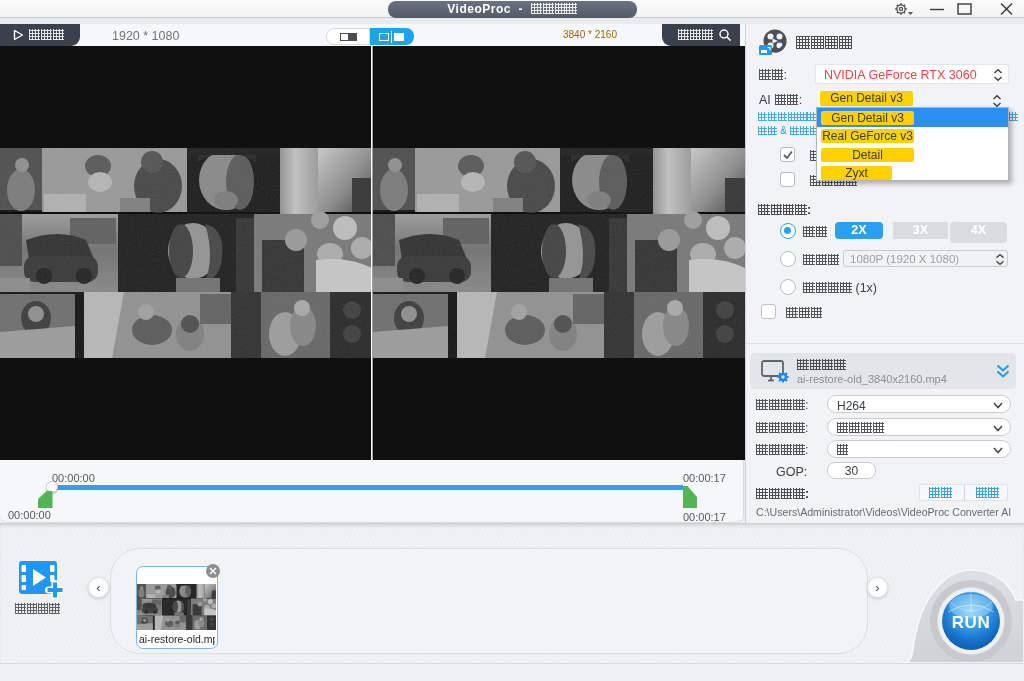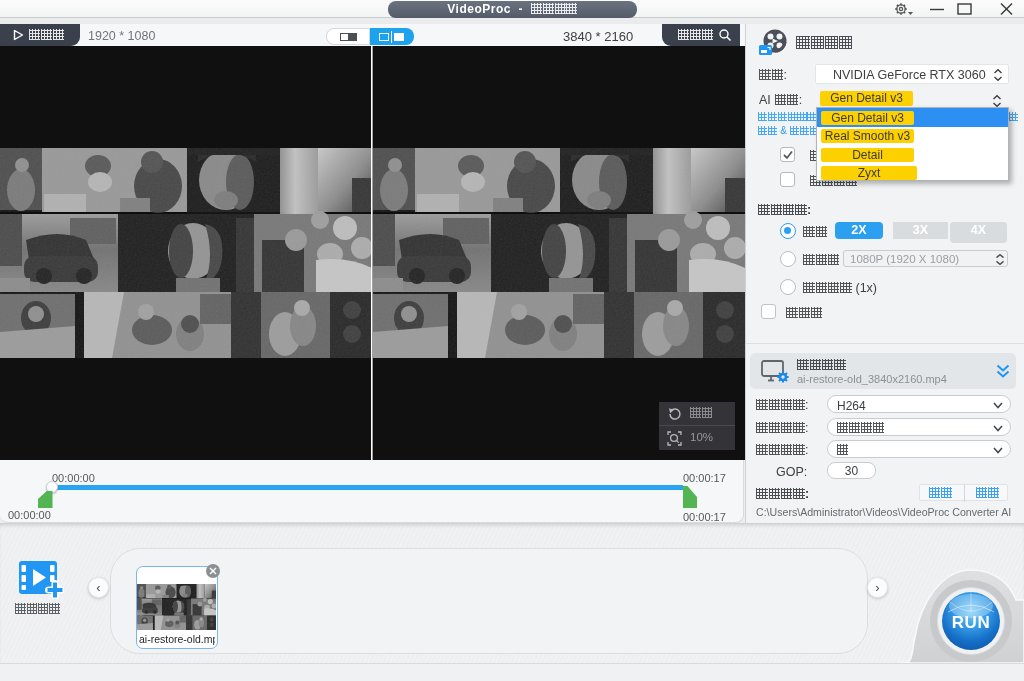--- a/index.html
+++ b/index.html
@@ -61,32 +61,32 @@
     </svg>
   </div>
 
   <div id="toolbar" class="abs"></div>
   <div class="dtab abs" style="left:0;width:80px;border-radius:0 0 9px 0;">
     <svg class="abs" style="left:13px;top:5px;" width="11" height="12" viewBox="0 0 11 12">
       <path d="M1.5 1.5 L9.5 6 L1.5 10.5 Z" fill="none" stroke="#fff" stroke-width="1.4" stroke-linejoin="round"></path>
     </svg>
     <span class="abs" style="left:29px;top:4px;"><i class="cjk"></i><i class="cjk"></i><i class="cjk"></i></span>
   </div>
-  <div class="abs" style="left:88px;top:29px;width:100px;font-size:12.5px;color:#70757a;">1920 * 1080</div>
+  <div class="abs" style="left:112px;top:29px;width:100px;font-size:12.5px;color:#70757a;">1920 * 1080</div>
   <div class="abs" style="left:326px;top:28px;width:88px;height:17px;">
     <div class="abs" style="left:0;top:0;width:44px;height:17px;background:#fff;border:1px solid #d5d8da;border-radius:8px 0 0 8px;">
       <div class="abs" style="left:13px;top:4px;width:17px;height:8px;border:1.2px solid #4a4f55;background:linear-gradient(90deg,#fff 0 50%,#4a4f55 50% 100%);"></div>
     </div>
     <div class="abs" style="left:44px;top:0;width:44px;height:17px;background:#1da2ee;border-radius:0 8px 8px 0;">
       <div class="abs" style="left:9px;top:4.5px;width:10px;height:8px;border:1.2px solid #fff;"></div>
       <div class="abs" style="left:21px;top:2.5px;width:1.2px;height:12px;background:#fff;"></div>
       <div class="abs" style="left:24px;top:4.5px;width:10px;height:8px;background:#fff;"></div>
     </div>
   </div>
-  <div class="abs" style="left:563px;top:29px;width:100px;font-size:13px;color:#404040;">3840 * 2160</div>
+  <div class="abs" style="left:563px;top:29px;width:100px;font-size:10px;color:#a16207;">3840 * 2160</div>
   <div class="dtab abs" style="left:662px;width:78px;border-radius:0 0 0 9px;">
     <span class="abs" style="left:16px;top:4px;"><i class="cjk"></i><i class="cjk"></i><i class="cjk"></i></span>
     <svg class="abs" style="left:56px;top:4px;" width="14" height="14" viewBox="0 0 14 14">
       <circle cx="6" cy="6" r="4" fill="none" stroke="#fff" stroke-width="1.4"></circle>
       <line x1="9" y1="9" x2="12.5" y2="12.5" stroke="#fff" stroke-width="1.6"></line>
     </svg>
   </div>
 
   <div id="video" class="abs">
     <svg width="745" height="414" viewBox="0 0 745 414">
@@ -181,63 +181,41 @@
             <rect x="0" y="0" width="372" height="64" filter="url(#grain)" fill="#888"></rect>
             <rect x="0" y="66" width="372" height="78" filter="url(#grain)" fill="#888"></rect>
             <rect x="0" y="144" width="372" height="66" filter="url(#grain)" fill="#888"></rect>
           </g>
         </symbol>
       </defs>
       <use href="#collage" x="0" y="102" width="372" height="210"></use>
       <use href="#collage" x="373" y="102" width="372" height="210"></use>
       <rect x="371" y="0" width="1.6" height="414" fill="#ffffff"></rect>
     </svg>
-    <div class="abs" style="left:659px;top:356px;width:76px;height:48px;background:#333338;color:#97979c;font-size:11.5px;">
-      <div class="abs" style="left:0;top:0;width:76px;height:24px;border-bottom:1px solid #4a4a4e;">
-        <svg class="abs" style="left:9px;top:5px;" width="14" height="14" viewBox="0 0 14 14">
-          <path d="M3.2 3.8 A5 5 0 1 1 2 7" fill="none" stroke="#b8b8bc" stroke-width="1.5"></path>
-          <path d="M1 1.2 L6 2.8 L2.2 6.2 Z" fill="#b8b8bc"></path>
-        </svg>
-        <span class="abs" style="left:31px;top:5px;"><i class="cjk"></i><i class="cjk"></i></span>
-      </div>
-      <div class="abs" style="left:0;top:25px;width:76px;height:23px;">
-        <svg class="abs" style="left:8px;top:4px;" width="15" height="15" viewBox="0 0 15 15">
-          <g fill="none" stroke="#b8b8bc" stroke-width="1.3">
-            <path d="M1 4 L1 1 L4 1"></path>
-            <path d="M11 1 L14 1 L14 4"></path>
-            <path d="M14 11 L14 14 L11 14"></path>
-            <path d="M4 14 L1 14 L1 11"></path>
-            <circle cx="7" cy="7" r="3.4"></circle>
-            <line x1="9.5" y1="9.5" x2="11.6" y2="11.6"></line>
-          </g>
-        </svg>
-        <span class="abs" style="left:31px;top:4px;">10%</span>
-      </div>
-    </div>
   </div>
 
   <div id="panel" class="abs"></div>
   <svg class="abs" style="left:759px;top:29px;" width="28" height="27" viewBox="0 0 28 27">
     <circle cx="16" cy="12" r="11.5" fill="#4a4f59"></circle>
     <circle cx="16" cy="12" r="4" fill="#4a4f59"></circle>
     <circle cx="11.5" cy="7.5" r="3" fill="#f1f3f4"></circle>
     <circle cx="20.5" cy="7.5" r="3" fill="#f1f3f4"></circle>
     <circle cx="11.5" cy="16.5" r="3" fill="#f1f3f4"></circle>
     <circle cx="20.5" cy="16.5" r="3" fill="#f1f3f4"></circle>
     <path d="M13.5 9.5 L19 12 L13.5 14.5 Z" fill="#f1f3f4"></path>
     <path d="M16 23.5 A11.5 11.5 0 0 0 27.5 13 L24.5 13 A 8.5 8.5 0 0 1 16 20.5 Z" fill="#4a4f59"></path>
     <rect x="0" y="16" width="13" height="10" rx="1.5" fill="#2196f3"></rect>
     <rect x="2" y="21" width="6" height="3" fill="#fff"></rect>
     <path d="M8.5 18.5 L11 18.5 L11 21" fill="none" stroke="#fff" stroke-width="1.2"></path>
   </svg>
   <div class="abs" style="left:796px;top:35px;font-size:14.5px;font-weight:bold;color:#33373b;"><i class="cjk"></i><i class="cjk"></i><i class="cjk"></i><i class="cjk"></i></div>
 
   <div class="abs" style="left:759px;top:68px;font-size:12.5px;color:#3c4043;"><i class="cjk"></i><i class="cjk"></i>:</div>
   <div class="abs" style="left:815px;top:64px;width:194px;height:20px;background:#fff;border:1px solid #e3e5e7;border-radius:2px;">
-    <span class="abs" style="left:17px;top:3px;font-size:12.5px;color:#404040;">NVIDIA GeForce RTX 3060</span>
+    <span class="abs" style="left:8px;top:3px;font-size:12.5px;color:#ef4444;">NVIDIA GeForce RTX 3060</span>
     <svg class="abs" style="left:176px;top:3px;" width="12" height="14" viewBox="0 0 12 14">
       <g fill="none" stroke="#3c4043" stroke-width="1.4">
         <path d="M2.5 5 L6 1.8 L9.5 5"></path>
         <path d="M2.5 9 L6 12.2 L9.5 9"></path>
       </g>
     </svg>
   </div>
 
   <div class="abs" style="left:759px;top:93px;font-size:12.5px;color:#3c4043;">AI <i class="cjk"></i><i class="cjk"></i>:</div>
   <div class="abs" style="left:820px;top:91px;width:93px;height:15px;background:#fdd000;border-radius:2px;text-align:center;font-size:12px;color:#3b3b3b;line-height:15px;">Gen Detail v3</div>
@@ -257,23 +235,23 @@
       <path d="M2 6 L5 9 L10 2.5" fill="none" stroke="#555b63" stroke-width="1.8"></path>
     </svg>
   </div>
   <div class="abs" style="left:810px;top:149px;font-size:12px;color:#3c4043;"><i class="cjk"></i><i class="cjk"></i><i class="cjk"></i></div>
   <div class="abs" style="left:780px;top:172px;width:15px;height:15px;background:#fff;border:1px solid #b6babd;border-radius:3px;"></div>
   <div class="abs" style="left:810px;top:174px;font-size:12px;color:#3c4043;"><i class="cjk"></i><i class="cjk"></i><i class="cjk"></i><i class="cjk"></i></div>
 
   <div class="abs" style="left:816px;top:107px;width:193px;height:74px;background:#fff;border:1px solid #b0b4b8;box-shadow:3px 3px 5px rgba(0,0,0,.28);z-index:30;">
     <div class="abs" style="left:0;top:0;width:191px;height:18.5px;background:#2e8ff2;"></div>
     <div class="abs" style="left:4px;top:2.5px;width:93px;height:14px;background:#fdd000;border-radius:2px;text-align:center;font-size:12px;color:#3b3b3b;line-height:14px;">Gen Detail v3</div>
-    <div class="abs" style="left:4px;top:21px;width:93px;height:14px;background:#fdd000;border-radius:2px;text-align:center;font-size:12px;color:#3b3b3b;line-height:14px;">Real Smooth v3</div>
+    <div class="abs" style="left:4px;top:21px;width:93px;height:14px;background:#fdd000;border-radius:2px;text-align:center;font-size:12px;color:#3b3b3b;line-height:14px;">Real GeForce v3</div>
     <div class="abs" style="left:4px;top:39.5px;width:93px;height:14px;background:#fdd000;border-radius:2px;text-align:center;font-size:12px;color:#3b3b3b;line-height:14px;">Detail</div>
-    <div class="abs" style="left:4px;top:58px;width:96px;height:14px;background:#fdd000;border-radius:2px;text-align:center;font-size:12px;color:#3b3b3b;line-height:14px;">Zyxt</div>
+    <div class="abs" style="left:4px;top:58px;width:71px;height:14px;background:#fdd000;border-radius:2px;text-align:center;font-size:12px;color:#3b3b3b;line-height:14px;">Zyxt</div>
   </div>
 
   <div class="abs" style="left:758px;top:203px;font-size:12.5px;font-weight:bold;color:#33373b;"><i class="cjk"></i><i class="cjk"></i><i class="cjk"></i><i class="cjk"></i>:</div>
   <div class="abs" style="left:780px;top:223px;width:16px;height:16px;border:1.5px solid #2b9ff0;border-radius:50%;background:#fff;">
     <div class="abs" style="left:3px;top:3px;width:7px;height:7px;border-radius:50%;background:#2b9ff0;"></div>
   </div>
   <div class="abs" style="left:803px;top:225px;font-size:12.5px;color:#3c4043;"><i class="cjk"></i><i class="cjk"></i></div>
   <div class="abs" style="left:835px;top:222px;width:48px;height:17px;background:#2b9ff0;border-radius:4px;color:#fff;font-weight:bold;font-size:12.5px;text-align:center;line-height:17px;">2X</div>
   <div class="abs" style="left:893px;top:222px;width:55px;height:17px;background:#d9dcde;border-radius:0;color:#fff;font-weight:bold;font-size:12.5px;text-align:center;line-height:17px;">3X</div>
   <div class="abs" style="left:950px;top:222px;width:57px;height:21px;background:#d9dcde;border-radius:4px;color:#fff;font-weight:bold;font-size:12.5px;text-align:center;line-height:17px;">4X</div>

